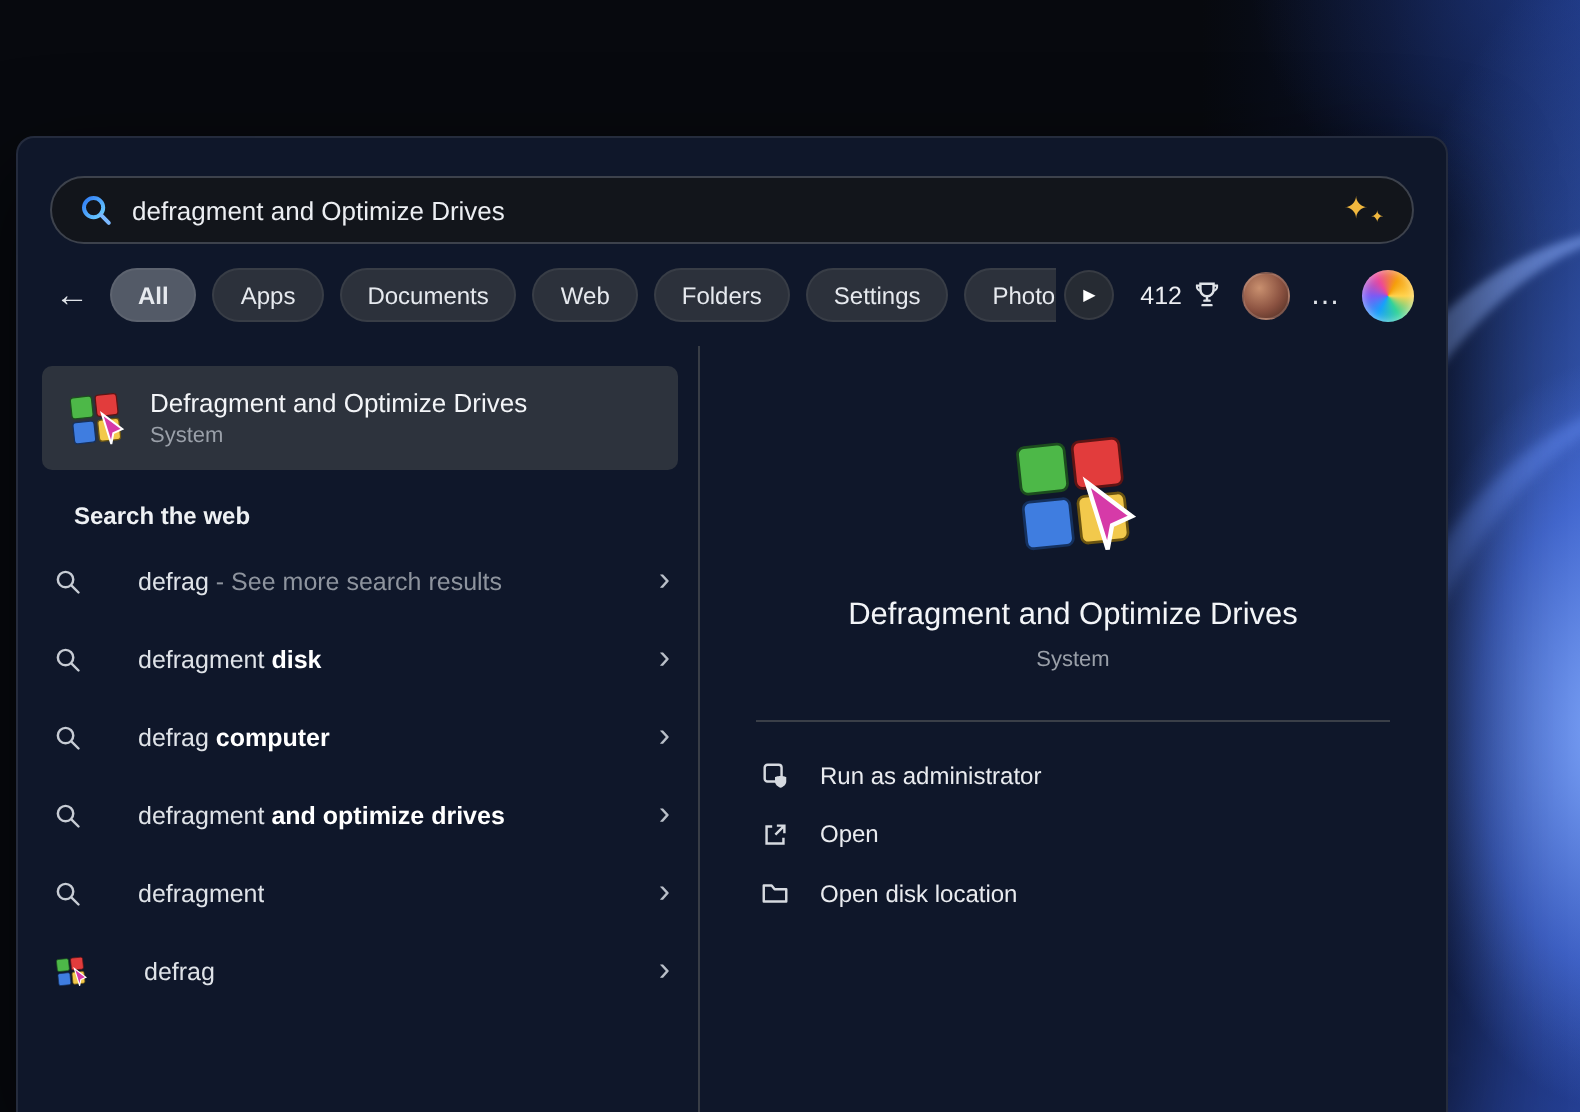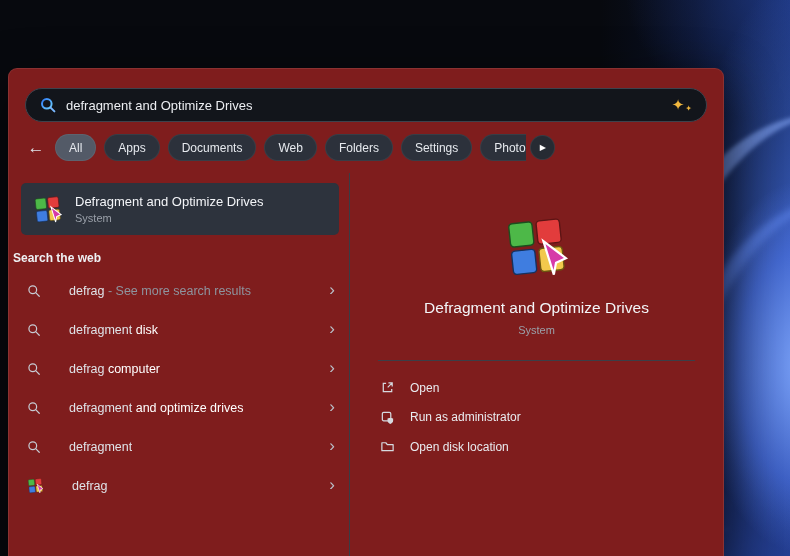--- a/index.html
+++ b/index.html
@@ -22,21 +22,21 @@
   }
   .petal { position:absolute; border-radius:50%; pointer-events:none; }
   .petal-1 { right:-150px; top:110px; width:300px; height:430px;
     border-left:24px solid rgba(140,175,255,.55); transform:rotate(16deg); filter:blur(2px); }
   .petal-2 { right:-120px; top:190px; width:220px; height:330px;
     border-left:16px solid rgba(100,140,245,.45); transform:rotate(24deg); filter:blur(3px); }
 
   
   .search-window {
     position:absolute; left:8px; top:68px; width:716px; height:488px;
-    background:#7f1d1d;
+    background:#0f172a;
     border:1px solid rgba(255,255,255,.09); border-bottom:none;
     border-radius:9px 9px 0 0;
     box-shadow:0 18px 50px rgba(0,0,0,.65);
     display:flex; flex-direction:column;
     overflow:hidden;
   }
 
   
   .search-box {
     margin:19px 16px 0; height:34px; flex:0 0 auto;
@@ -56,21 +56,21 @@
     display:flex; align-items:center; gap:8px;
     padding:12px 16px 12px; flex:0 0 auto;
   }
   .back-arrow { color:#dfe3e8; font-size:17px; width:22px; text-align:center; cursor:default; flex:0 0 auto;}
   .tab {
     height:27px; padding:0 13px; border-radius:14px;
     background:#2c313b; border:1px solid rgba(255,255,255,.06);
     color:#e6e9ee; font-size:12px;
     display:flex; align-items:center; white-space:nowrap; flex:0 0 auto;
   }
-  .tab.active { background:#535a67; font-weight:normal; }
+  .tab.active { background:#535a67; font-weight:bold; }
   .tab.clipped { max-width:46px; overflow:hidden; padding-right:0; border-right:none; border-radius:14px 0 0 14px; }
   .overflow-btn {
     width:25px; height:25px; border-radius:50%; flex:0 0 auto;
     background:#262b33; border:1px solid rgba(255,255,255,.08);
     color:#fff; font-size:8px; display:flex; align-items:center; justify-content:center;
     margin-left:-4px;
   }
   .right-cluster { margin-left:auto; display:flex; align-items:center; gap:10px; }
   .rewards { display:flex; align-items:center; gap:5px; font-size:12.5px; color:#eceef2; }
   .avatar {
@@ -95,30 +95,30 @@
     margin:2px 10px 4px 12px; height:52px;
     background:#2d333d; border-radius:5px;
     display:flex; align-items:center; gap:12px; padding:0 12px;
   }
   .bm-icon { width:30px; height:30px; flex:0 0 auto; }
   .bm-title { font-size:13px; color:#f3f5f8; }
   .bm-sub { font-size:11px; color:#9aa0a9; margin-top:3px; }
 
   .section-header {
     font-size:12px; font-weight:bold; color:#eef1f4;
-    padding:0 4px; margin:16px 0 6px;
+    padding:0 28px; margin:16px 0 6px;
   }
   .sug-row {
     height:39px; display:flex; align-items:center; gap:28px;
     padding:0 14px 0 18px; font-size:12.5px;
   }
   .mag-icon { width:14px; height:14px; flex:0 0 auto; }
   .cmd-icon { width:17px; height:17px; flex:0 0 auto; }
   .sug-text { white-space:nowrap; overflow:hidden; color:#dfe3e8; }
-  .sug-bold { font-weight:normal; color:#ffffff; }
+  .sug-bold { font-weight:bold; color:#ffffff; }
   .sug-note { color:#8e949e; }
   .chev { margin-left:auto; color:#b9bfc8; font-size:17px; line-height:1; padding-bottom:2px; }
 
   
   .big-icon { width:66px; height:66px; }
   .pv-title { margin-top:20px; font-size:15.5px; color:#f3f5f8; }
   .pv-sub { margin-top:7px; font-size:11px; color:#9aa0a9; }
   .pv-divider { width:calc(100% - 56px); border-top:1px solid #3a3f48; margin:24px 0 10px; }
   .actions { align-self:stretch; padding:2px 30px; }
   .action-row { height:29.5px; display:flex; align-items:center; gap:15px; font-size:12px; color:#e9ebef; }
@@ -188,20 +188,33 @@
     <div class="tab">
         <span>Settings</span>
       </div>
     <div class="tab clipped">
         <span>Photos</span>
       </div>
     <div class="overflow-btn">
         <span>▶</span>
       </div>
 
+    <div class="right-cluster">
+      <div class="rewards">
+        <span>412</span>
+        <svg width="15" height="15" viewBox="0 0 16 16">
+          <path d="M4.5 2h7v3.2a3.5 3.5 0 0 1-7 0z" fill="none" stroke="#dfe3e8" stroke-width="1.3"></path>
+          <path d="M4.5 3H2.6a2.4 2.4 0 0 0 2.4 2.8M11.5 3h1.9a2.4 2.4 0 0 1-2.4 2.8" fill="none" stroke="#dfe3e8" stroke-width="1.1"></path>
+          <path d="M8 8.7v2.2M5.6 13.4h4.8M6.6 11h2.8" fill="none" stroke="#dfe3e8" stroke-width="1.3" stroke-linecap="round"></path>
+        </svg>
+      </div>
+      <div class="avatar"></div>
+      <span class="ellipsis">…</span>
+      <div class="copilot"></div>
+    </div>
   </div>
 
   <div class="main">
 
     <div class="left-col">
 
       <div class="best-match">
         <svg class="bm-icon">
             <use href="#defrag-icon"></use>
           </svg>
@@ -266,44 +279,44 @@
 
     <div class="right-col">
       <svg class="big-icon">
           <use href="#defrag-icon"></use>
         </svg>
       <div class="pv-title">Defragment and Optimize Drives</div>
       <div class="pv-sub">System</div>
       <div class="pv-divider"></div>
 
       <div class="actions">
+
+        <div class="action-row">
+          <span class="a-icon">
+            <svg viewBox="0 0 16 16">
+                <rect x="2.5" y="2.5" width="9" height="9" rx="1.5" fill="none" stroke="#d6dae0" stroke-width="1.3"></rect>
+                <path d="M11 8.5c1.6 0 3 .6 3 .6v2.4c0 1.8-1.8 3-3 3.3-1.2-.3-3-1.5-3-3.3V9.1s1.4-.6 3-.6z" fill="#d6dae0"></path>
+              </svg>
+          </span>
+          <span class="a-label">Run as administrator</span>
+        </div>
 
         <div class="action-row">
           <span class="a-icon">
             <svg viewBox="0 0 16 16">
                 <path d="M6.5 3.5H3.5v9h9v-3" fill="none" stroke="#d6dae0" stroke-width="1.3"></path>
                 <path d="M9 3h4v4M13 3 8.2 7.8" fill="none" stroke="#d6dae0" stroke-width="1.3"></path>
               </svg>
           </span>
           <span class="a-label">Open</span>
         </div>
 
         <div class="action-row">
           <span class="a-icon">
             <svg viewBox="0 0 16 16">
-                <rect x="2.5" y="2.5" width="9" height="9" rx="1.5" fill="none" stroke="#d6dae0" stroke-width="1.3"></rect>
-                <path d="M11 8.5c1.6 0 3 .6 3 .6v2.4c0 1.8-1.8 3-3 3.3-1.2-.3-3-1.5-3-3.3V9.1s1.4-.6 3-.6z" fill="#d6dae0"></path>
-              </svg>
-          </span>
-          <span class="a-label">Run as administrator</span>
-        </div>
-
-        <div class="action-row">
-          <span class="a-icon">
-            <svg viewBox="0 0 16 16">
                 <path d="M2 4h4.2L7.8 6H14v6.5H2z" fill="none" stroke="#d6dae0" stroke-width="1.3" stroke-linejoin="round"></path>
               </svg>
           </span>
           <span class="a-label">Open disk location</span>
         </div>
 
 
 
       </div>
     </div>

